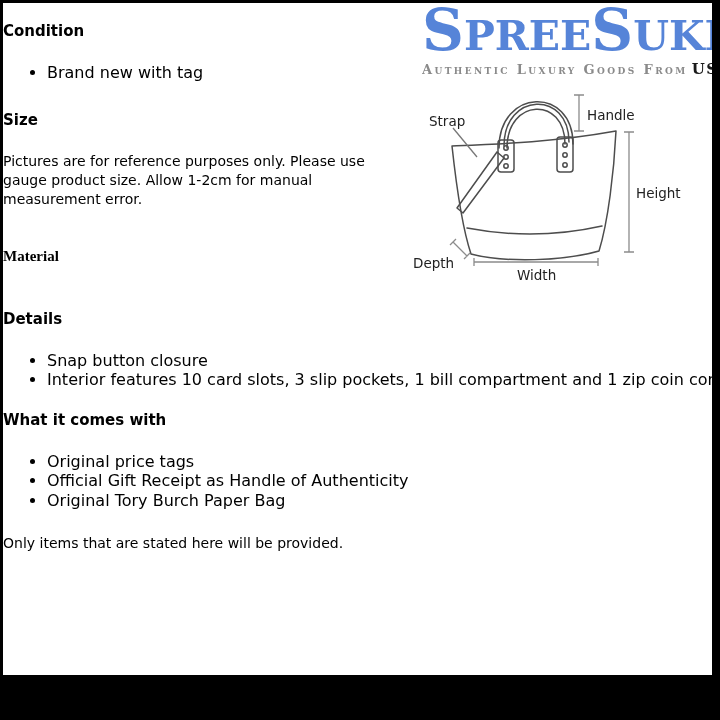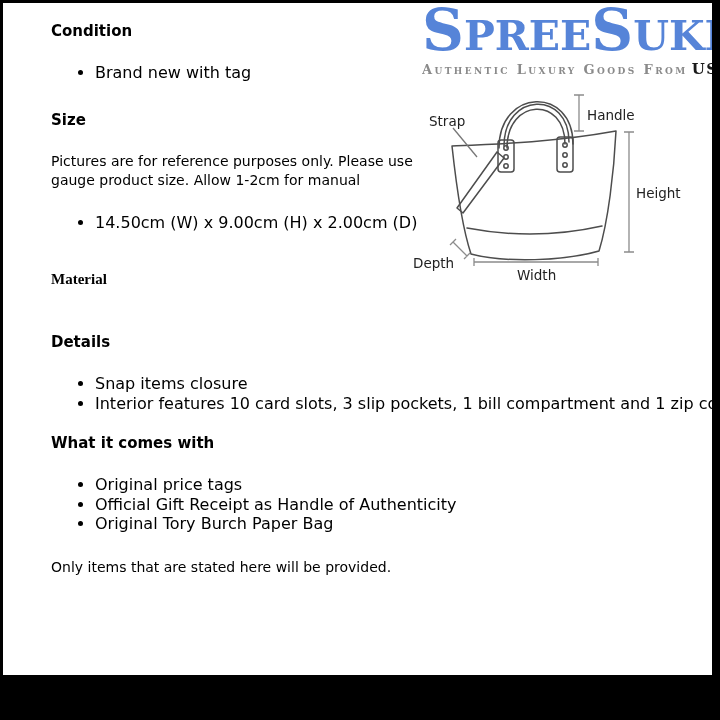--- a/index.html
+++ b/index.html
@@ -4,21 +4,21 @@
 <style>
   html,body{margin:0;padding:0;}
   body{
     width:720px;height:720px;background:#000;position:relative;overflow:hidden;
     font-family:"DejaVu Sans","Liberation Sans",sans-serif;
   }
   .panel{
     position:absolute;left:3px;top:3px;width:709px;height:672px;
     background:#fff;overflow:hidden;
   }
-  .flow{position:absolute;left:0;top:0;right:16px;padding-left:16px;color:#000;margin-left:32px;}
+  .flow{position:absolute;left:0;top:0;right:16px;padding-left:0;color:#000;}
   .flow h3{font-size:15px;line-height:19px;font-weight:bold;margin:0;}
   .flow ul{margin:0;padding-left:44px;list-style:disc outside;}
   .flow li{font-size:16px;line-height:19.5px;white-space:nowrap;}
   .para{margin:0;font-size:14px;line-height:19px;}
   .para span{display:block;white-space:nowrap;}
   .footnote{margin:24px 0 0 0;font-size:14px;line-height:19px;white-space:nowrap;}
   .mt19{margin-top:19px!important;} .mt21{margin-top:21px!important;}
   .mt22{margin-top:22px!important;} .mt23{margin-top:23px!important;} .mt28{margin-top:28px!important;}
   .mt38{margin-top:38px!important;font-family:Liberation Serif, serif;} .mt44{margin-top:44px!important;}
   .logo{
@@ -51,30 +51,28 @@
   <div class="flow">
     <h3 class="mt19">Condition</h3>
     <ul class="mt22">
       <li>Brand new with tag</li>
     </ul>
 
     <h3 class="mt28">Size</h3>
     <p class="para mt22">
       <span>Pictures are for reference purposes only. Please use</span>
       <span>gauge product size. Allow 1-2cm for manual</span>
+      <span>measurement error.</span>
     </p>
-    <ul class="mt23">
-      <li>14.50cm (W) x 9.00cm (H) x 2.00cm (D)</li>
-    </ul>
 
     <h3 class="mt38">Material</h3>
 
     <h3 class="mt44">Details</h3>
     <ul class="mt22">
-      <li>Snap items closure</li>
+      <li>Snap button closure</li>
       <li>Interior features 10 card slots, 3 slip pockets, 1 bill compartment and 1 zip coin compartment</li>
     </ul>
 
     <h3 class="mt21">What it comes with</h3>
     <ul class="mt22">
       <li>Original price tags</li>
       <li>Official Gift Receipt as Handle of Authenticity</li>
       <li>Original Tory Burch Paper Bag</li>
     </ul>
 

